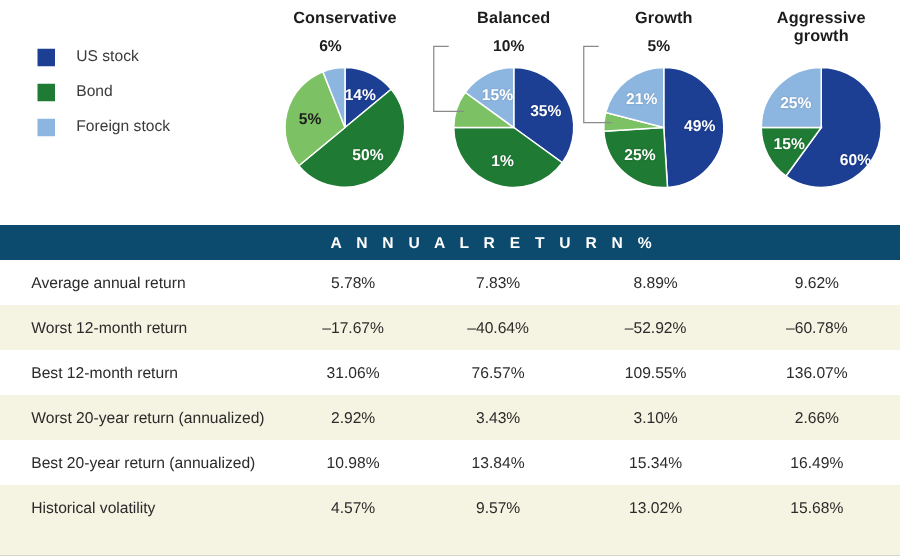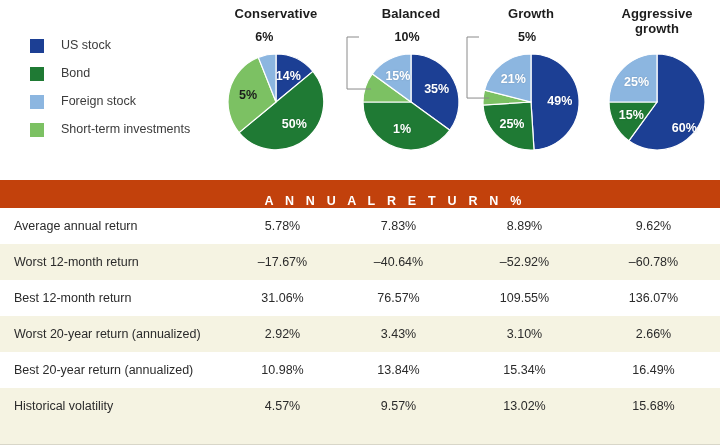--- a/index.html
+++ b/index.html
@@ -88,43 +88,43 @@
   }
 
   
   #table {
     position: absolute;
     left: 0; top: 180px;
     width: 720px;
   }
   #table-header {
     height: 28px;
-    background: #c2410c;
+    background: #0c4a6e;
     display: flex;
-    align-items: flex-end;
+    align-items: center;
     justify-content: center;
   }
   #table-header-title {
     color: #ffffff;
     font-size: 12.5px;
     font-weight: bold;
     letter-spacing: 4.2px;
     padding-left: 70px;
   }
   .trow {
     display: flex;
     align-items: center;
     height: 36px;
     font-size: 12.5px;
   }
   .trow.odd  { background: #ffffff; }
   .trow.even { background: #f5f3e2; }
   .trow .rlabel {
     width: 230px;
-    padding-left: 14px;
+    padding-left: 25px;
     color: #2b2b2b;
   }
   .trow .rval {
     width: 120px;
     text-align: center;
     color: #2b2b2b;
   }
   .trow .rval.c0 { width: 105px; }
   .trow .rval.c1 { width: 127px; text-align: center; }
   .trow .rval.c2 { width: 125px; }
@@ -145,24 +145,20 @@
         <span class="legend-swatch" style="background: rgb(28, 63, 148);"></span>
         <span class="legend-label">US stock</span>
       </div>
       <div class="legend-item">
         <span class="legend-swatch" style="background: rgb(31, 122, 52);"></span>
         <span class="legend-label">Bond</span>
       </div>
       <div class="legend-item">
         <span class="legend-swatch" style="background: rgb(140, 182, 224);"></span>
         <span class="legend-label">Foreign stock</span>
-      </div>
-      <div class="legend-item">
-        <span class="legend-swatch" style="background: rgb(124, 193, 99);"></span>
-        <span class="legend-label">Short-term investments</span>
       </div>
     </div>
 
   <div id="pies">
       <div class="pie-block" style="left: 217px; width: 118px;">
         <div class="pie-title" style="padding-top: 6px;">Conservative</div>
         <div class="pie-wrap" style="position: absolute; left: 9px; top: 52px;">
           <svg width="100" height="100" viewBox="0 0 100 100" class="pie-svg">
             <path d="M 50 50 L 50.00 2.00 A 48 48 0 0 1 86.98 19.40 Z" fill="#1c3f94" stroke="#ffffff" stroke-width="1.2"></path>
             <path d="M 50 50 L 86.98 19.40 A 48 48 0 0 1 13.02 80.60 Z" fill="#1f7a34" stroke="#ffffff" stroke-width="1.2"></path>

